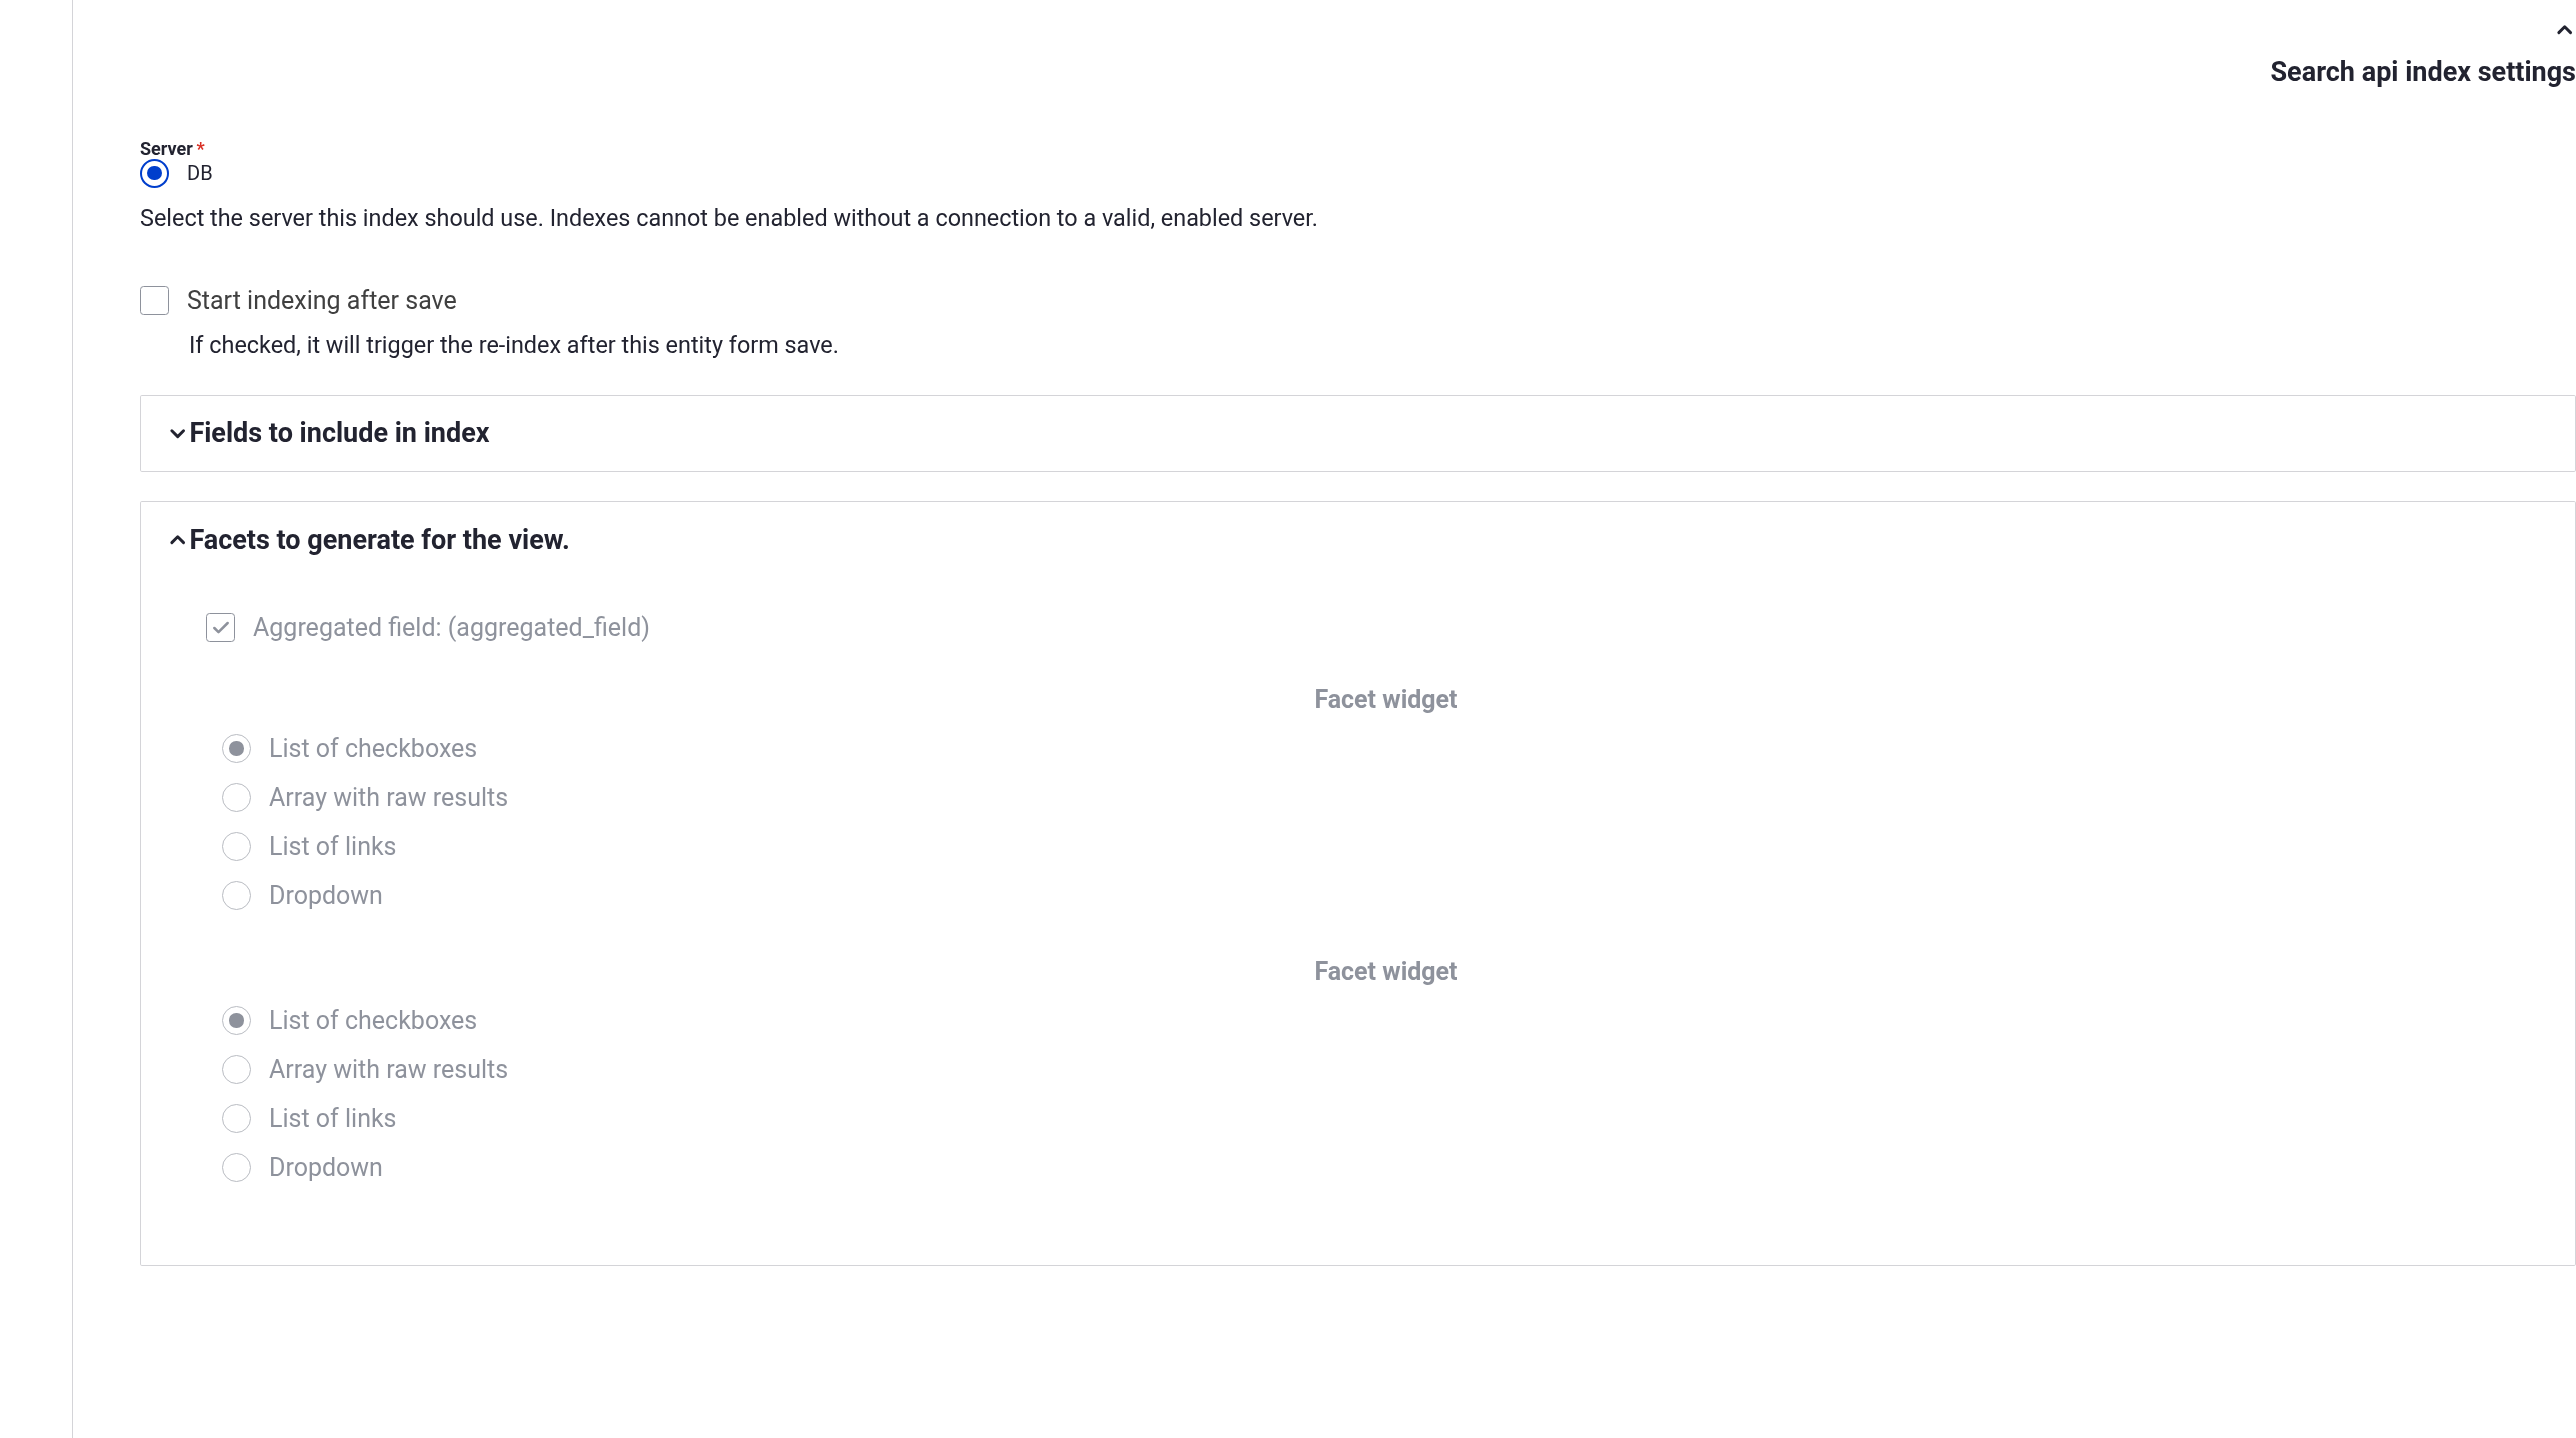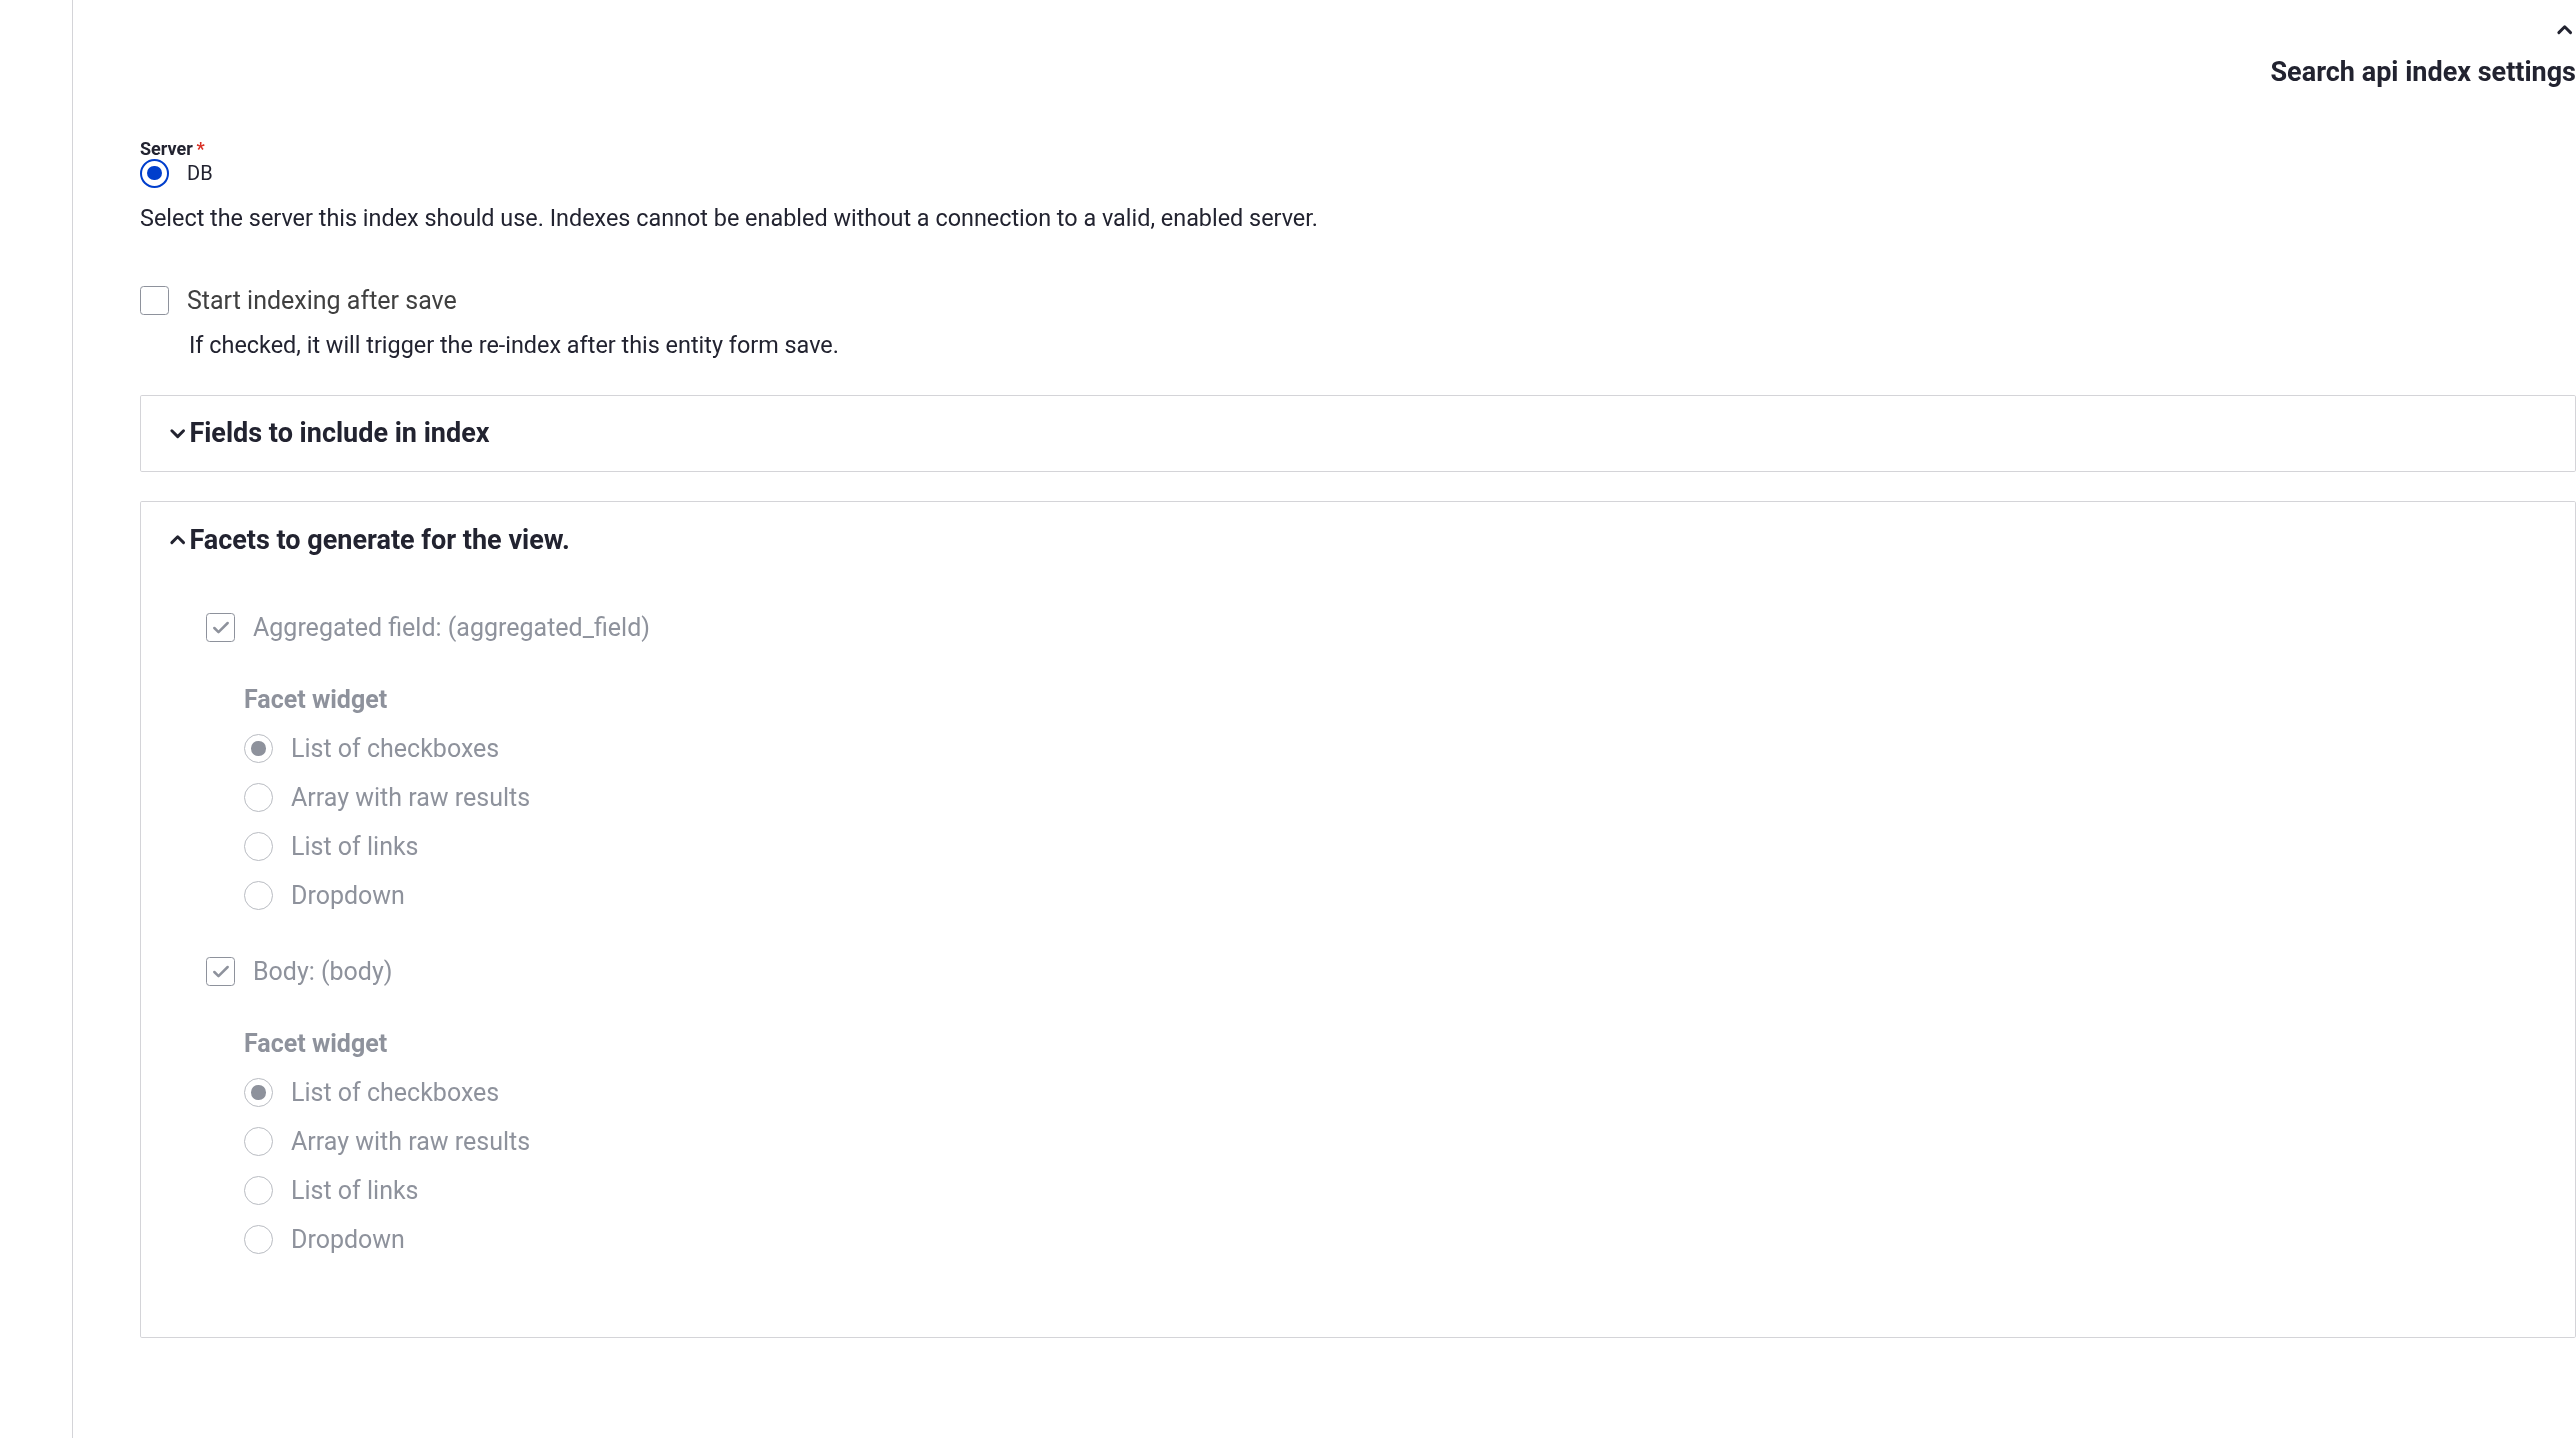--- a/index.html
+++ b/index.html
@@ -136,21 +136,21 @@
       justify-content: center;
     }
     .facet-check-row .checkbox-box svg {
       width: 20px;
       height: 20px;
     }
     .facet-label-disabled {
       color: #8e929c;
       font-size: 25px;
     }
-    .widget-group { margin-left: 38px; }
+    .widget-group { margin-left: 16px; text-align: center; }
     .widget-legend {
       font-weight: 700;
       font-size: 25px;
       color: #8e929c;
       margin-bottom: 20px;
     }
     .widget-radio-row {
       display: flex;
       align-items: center;
       gap: 18px;
@@ -265,28 +265,20 @@
               <span class="widget-radio-label">List of links</span>
             </div>
             <div class="widget-radio-row">
               <span class="widget-radio-outer"></span>
               <span class="widget-radio-label">Dropdown</span>
             </div>
           </div>
         </div>
 
         <div class="facet-item">
-          <div class="facet-check-row">
-            <span class="checkbox-box">
-              <svg viewBox="0 0 24 24" fill="none" stroke="#8e929c" stroke-width="3" stroke-linecap="round" stroke-linejoin="round">
-                  <polyline points="20 6 9 17 4 12"></polyline>
-                </svg>
-            </span>
-            <span class="facet-label-disabled">Body: (body)</span>
-          </div>
           <div class="widget-group">
             <div class="widget-legend">Facet widget</div>
             <div class="widget-radio-row">
               <span class="widget-radio-outer">
                   <span class="widget-radio-inner"></span>
                 </span>
               <span class="widget-radio-label">List of checkboxes</span>
             </div>
             <div class="widget-radio-row">
               <span class="widget-radio-outer"></span>

